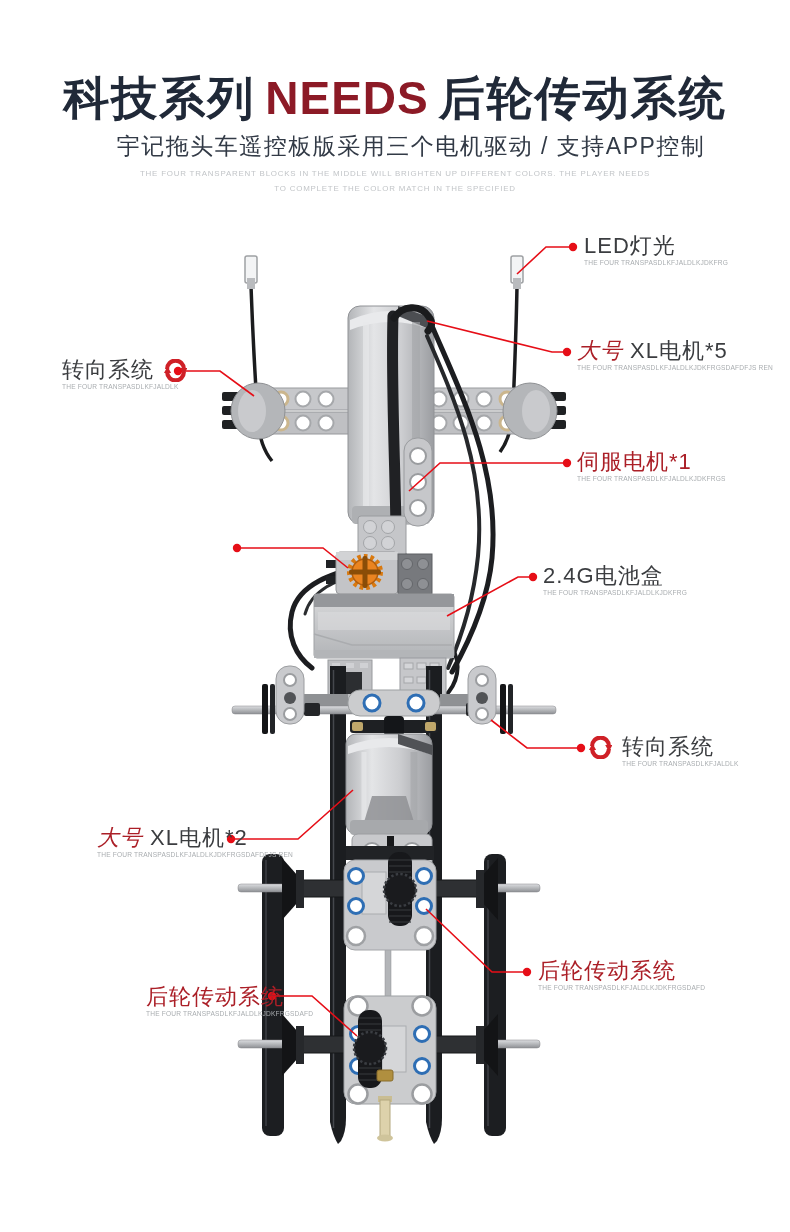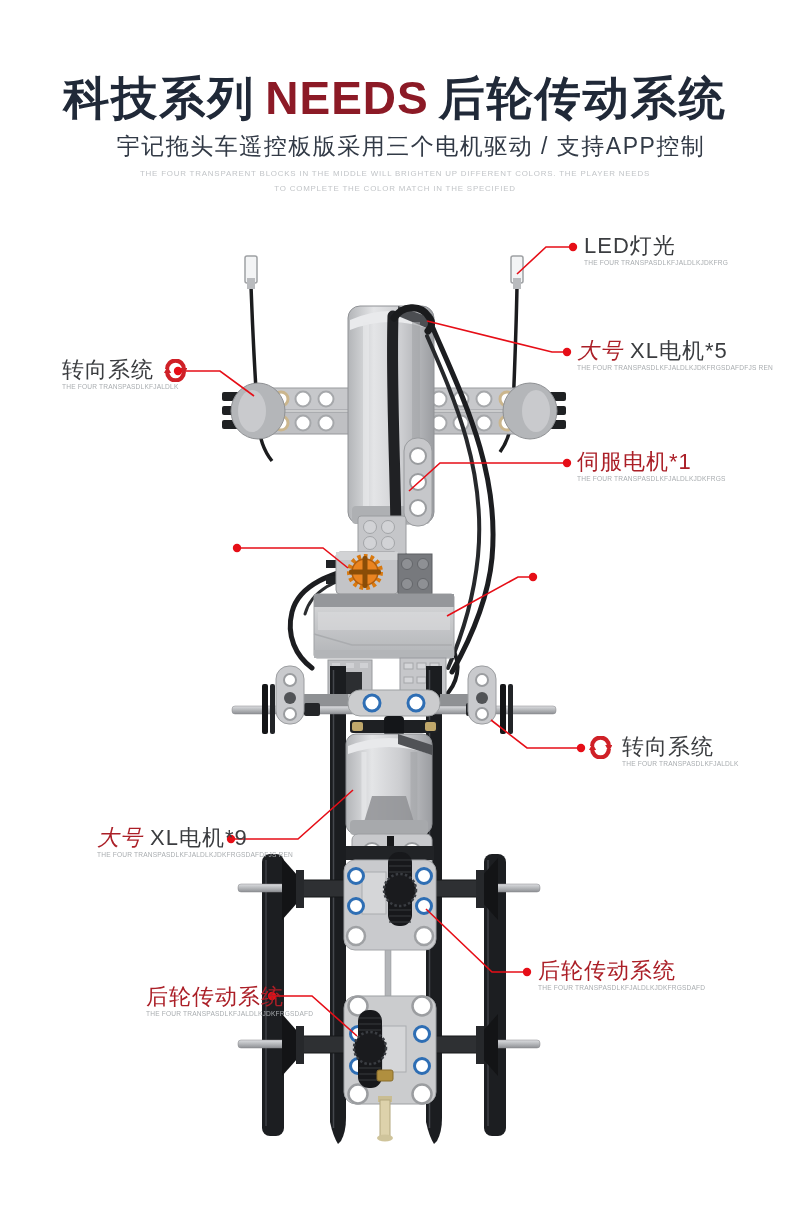--- a/index.html
+++ b/index.html
@@ -349,36 +349,40 @@
     </div>
     <div class="c-sub">THE FOUR TRANSPASDLKFJALDLK</div>
   </div>
 
   <div class="callout c-red" style="left:577px;top:449px">
     <div class="c-main">伺服电机*1</div>
     <div class="c-sub">THE FOUR TRANSPASDLKFJALDLKJDKFRGS</div>
   </div>
 
 
+  <div class="callout" style="left:543px;top:563px">
+    <div class="c-main">2.4G电池盒</div>
+    <div class="c-sub">THE FOUR TRANSPASDLKFJALDLKJDKFRG</div>
+  </div>
 
   <div class="callout" style="left:589px;top:734px">
     <div class="row">
       <svg class="rot-ico ico-before" width="23" height="23" viewBox="0 0 22 22">
         <path d="M3,9.5 A8,8 0 0 1 19,9.5" fill="none" stroke="#cf2027" stroke-width="4"></path>
         <polygon points="15.5,8.5 22.5,8.5 19,15" fill="#cf2027"></polygon>
         <path d="M19,12.5 A8,8 0 0 1 3,12.5" fill="none" stroke="#cf2027" stroke-width="4"></path>
         <polygon points="0,13.5 6.8,13.5 3.4,7" fill="#cf2027"></polygon>
       </svg>
       <span class="c-main">转向系统</span>
     </div>
     <div class="c-sub sub-indent">THE FOUR TRANSPASDLKFJALDLK</div>
   </div>
 
   <div class="callout" style="left:97px;top:825px">
-    <div class="c-main"><span class="acc">大号</span><span> XL电机*9</span></div>
+    <div class="c-main"><span class="acc">大号</span><span> XL电机*2</span></div>
     <div class="c-sub">THE FOUR TRANSPASDLKFJALDLKJDKFRGSDAFDFJS REN</div>
   </div>
 
   <div class="callout c-red" style="left:538px;top:958px">
     <div class="c-main">后轮传动系统</div>
     <div class="c-sub">THE FOUR TRANSPASDLKFJALDLKJDKFRGSDAFD</div>
   </div>
 
   <div class="callout c-red" style="left:146px;top:984px">
     <div class="c-main">后轮传动系统</div>

